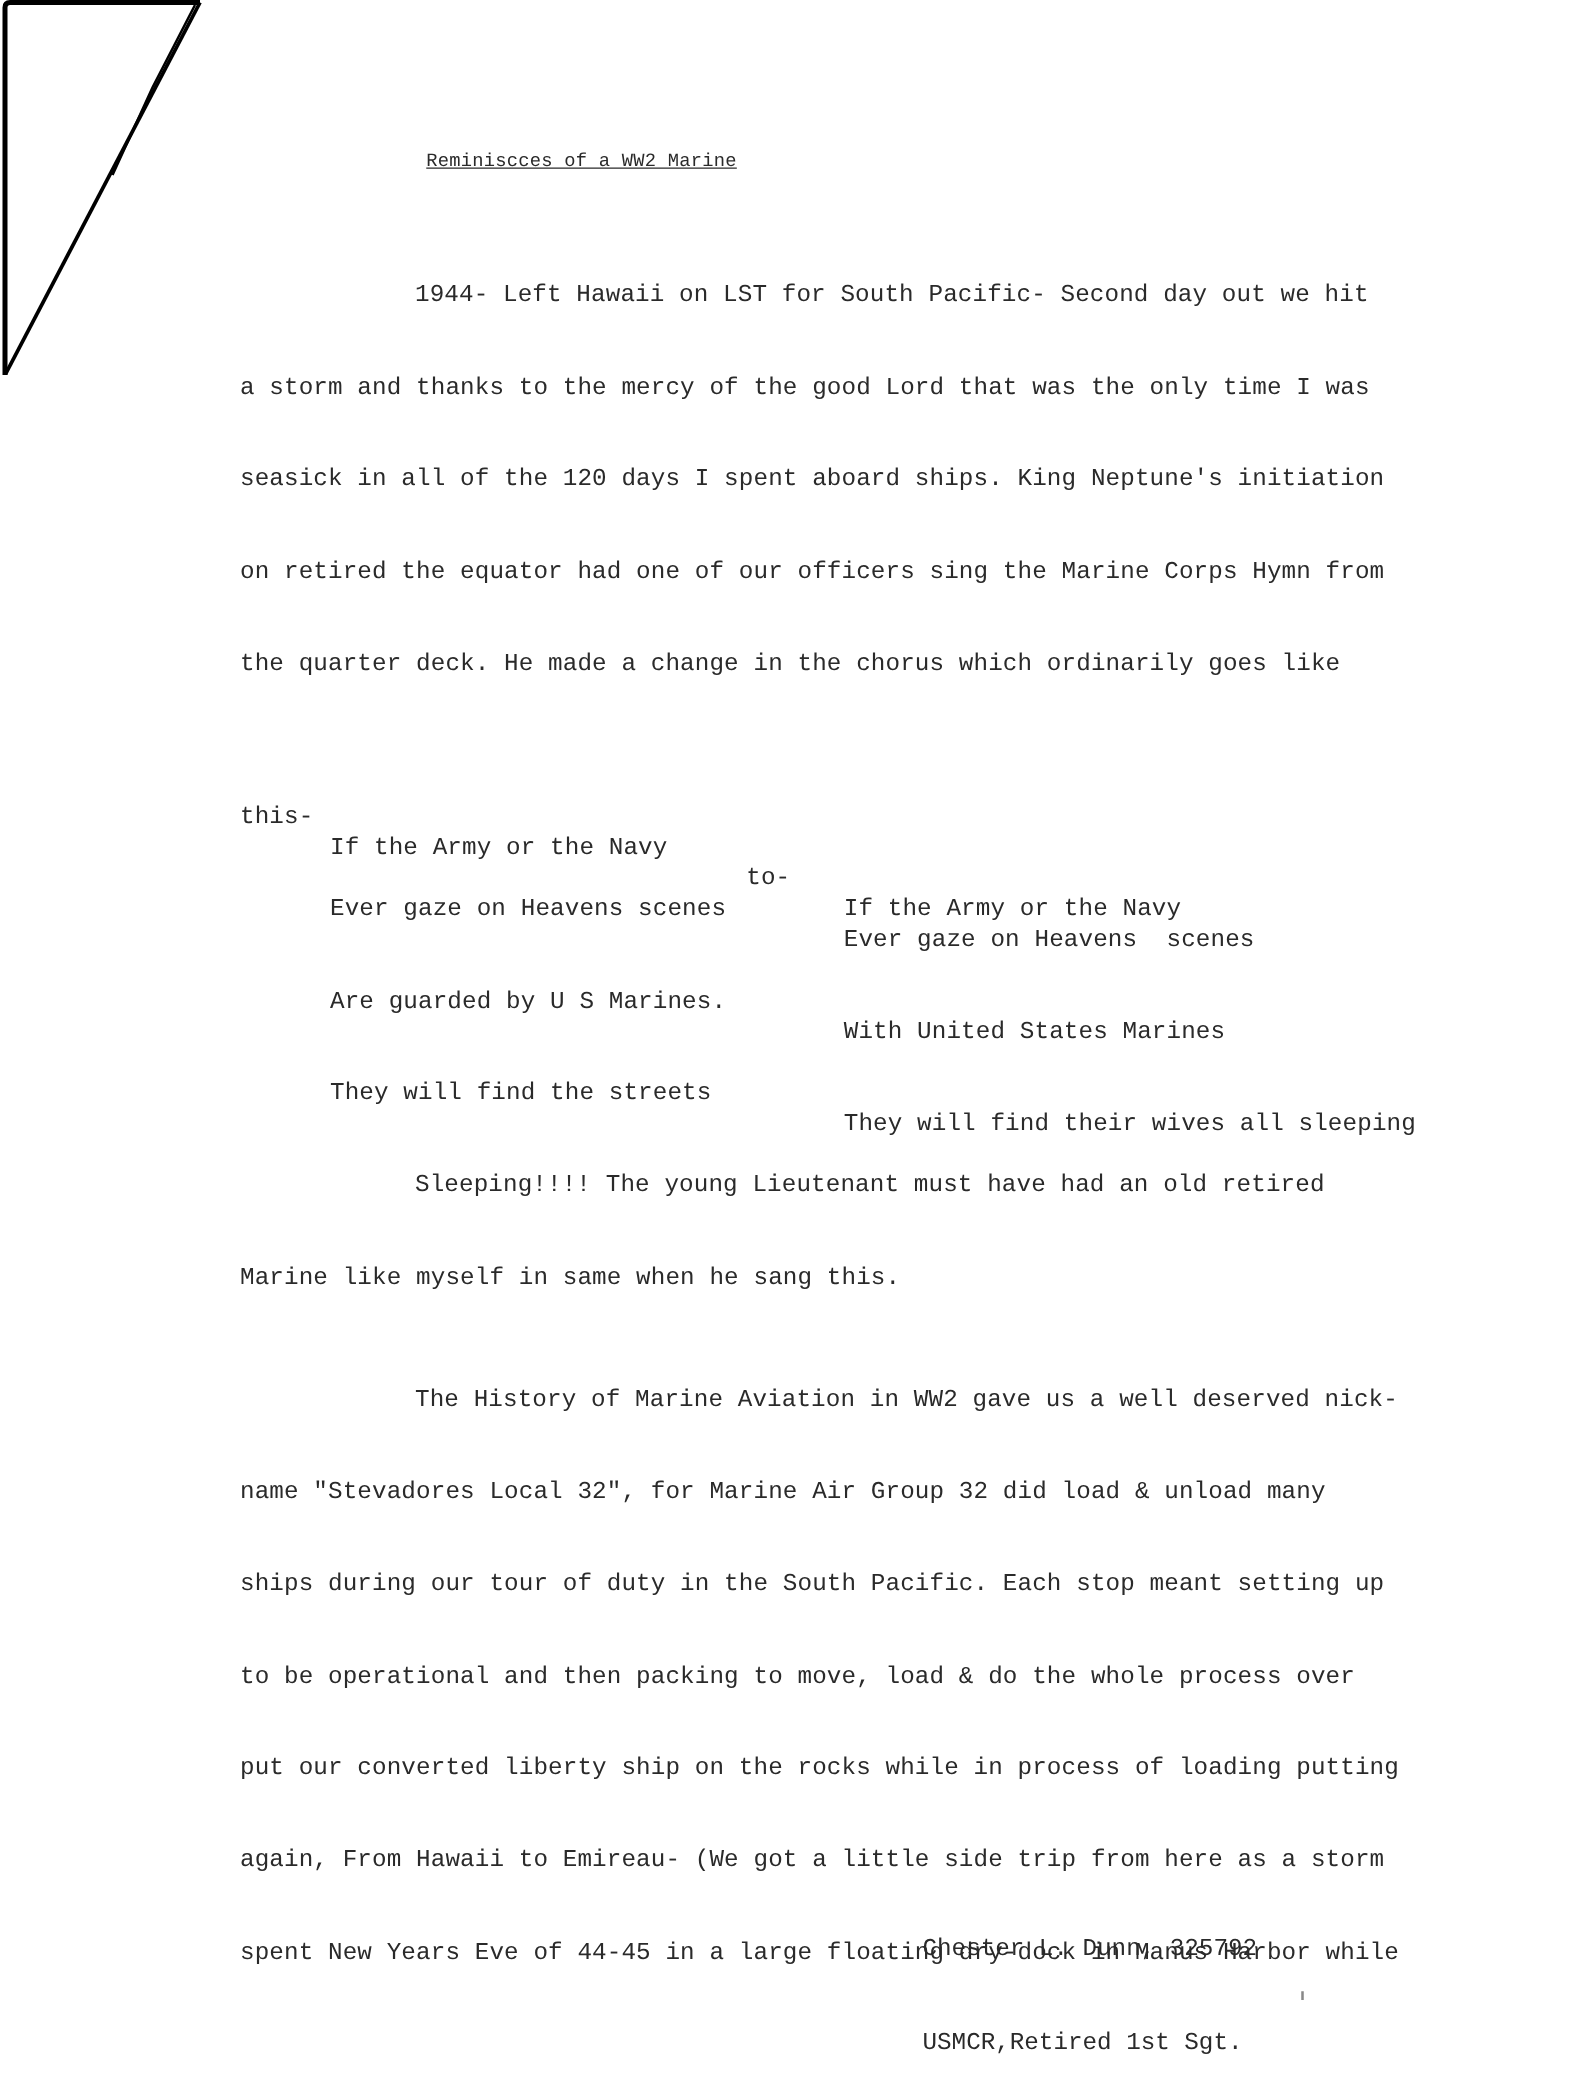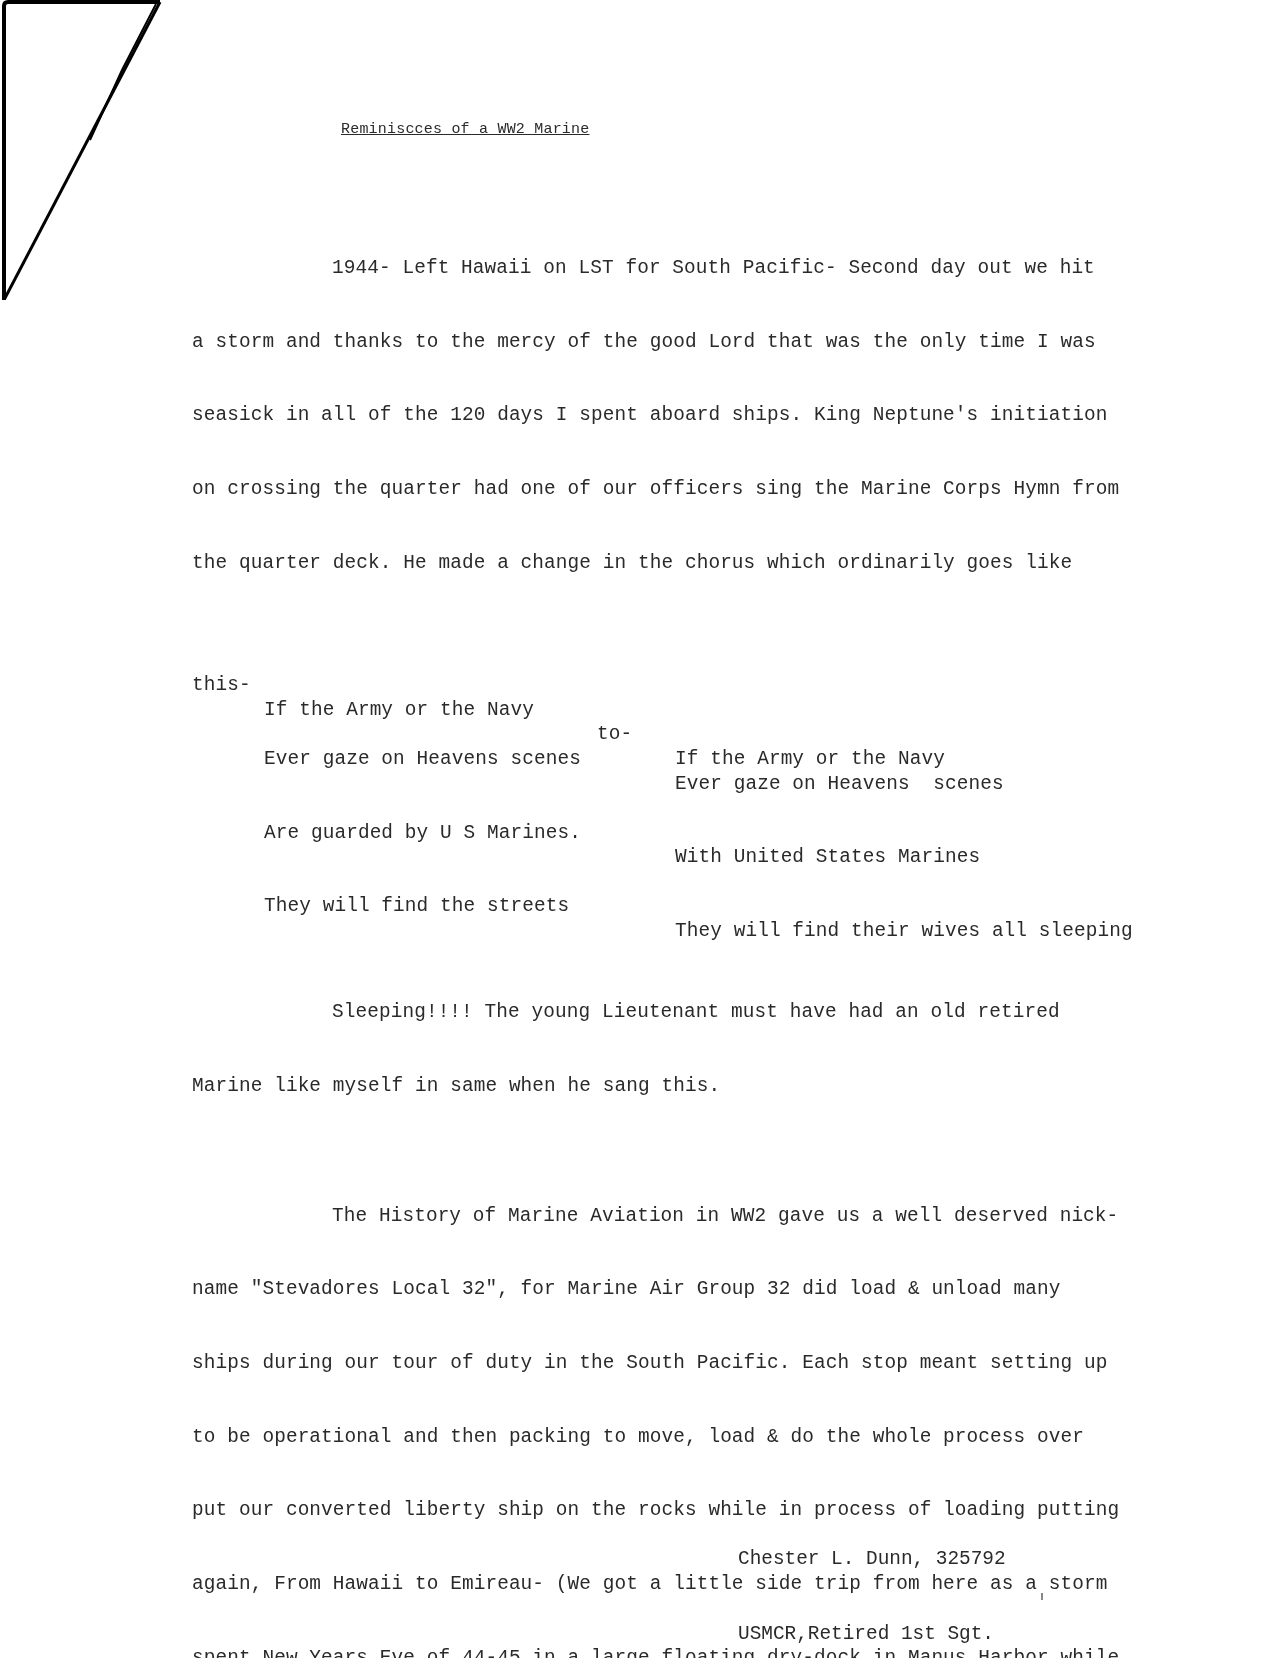--- a/index.html
+++ b/index.html
@@ -13,21 +13,21 @@
     position: absolute; left: 341px; top: 121px;
     font-size: 15px; text-decoration: underline; letter-spacing: 0.2px;
     white-space: pre;
   }
   .body-text {
     position: absolute; left: 192px; top: 175px; width: 1000px;
     font-size: 19.4px; line-height: 24.55px; white-space: pre;
     letter-spacing: 0.1px;
   }
   .line { display: block; height: 24.55px; }
-  .ind { padding-left: 140px; margin-top: 32px; }
+  .ind { padding-left: 140px; }
   .song { display: block; height: 24.55px; position: relative; }
   .song .lead { position: absolute; left: 0; }
   .song .left { position: absolute; left: 72px; }
   .song .mid { position: absolute; left: 405px; }
   .song .right { position: absolute; left: 483px; }
   .signature {
     position: absolute; left: 738px; top: 1497px;
     font-size: 19.4px; line-height: 25px; white-space: pre;
   }
   .speck { position: absolute; left: 1041px; top: 1593px; width: 2px; height: 7px; background: #888; }
@@ -40,21 +40,21 @@
   <path d="M160 2 L4 300" fill="none" stroke="#000" stroke-width="3"></path>
   <path d="M156 4 L122 70 L90 140" fill="none" stroke="#000" stroke-width="2"></path>
 </svg>
 
 <div class="title">Reminiscces of a WW2 Marine</div>
 
 <div class="body-text">
   <span class="line ind">1944- Left Hawaii on LST for South Pacific- Second day out we hit</span>
   <span class="line">a storm and thanks to the mercy of the good Lord that was the only time I was</span>
   <span class="line">seasick in all of the 120 days I spent aboard ships. King Neptune's initiation</span>
-  <span class="line">on crossing the quarter had one of our officers sing the Marine Corps Hymn from</span>
+  <span class="line">on retired the equator had one of our officers sing the Marine Corps Hymn from</span>
   <span class="line">the quarter deck. He made a change in the chorus which ordinarily goes like</span>
 
   <span class="song">
     <span class="lead">this-</span>
     <span class="left">If the Army or the Navy</span>
     <span class="mid">to-</span>
     <span class="right">If the Army or the Navy</span>
   </span>
   <span class="song">
     <span class="left">Ever gaze on Heavens scenes</span>

